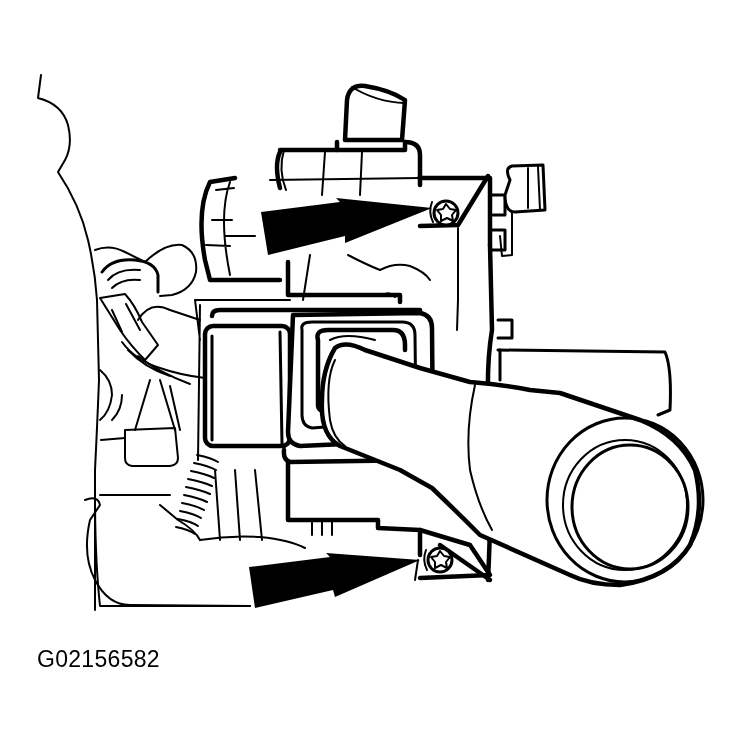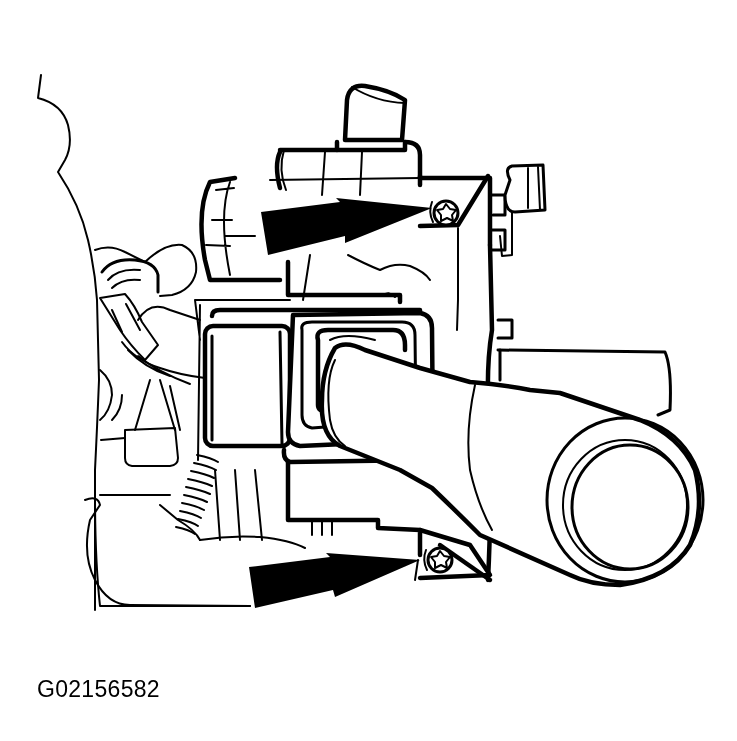--- a/index.html
+++ b/index.html
@@ -5,21 +5,21 @@
     html, body { margin: 0; padding: 0; background: #ffffff; }
     body { width: 737px; height: 741px; position: relative; overflow: hidden; font-family: "Liberation Sans", sans-serif; }
     #figure { position: absolute; left: 0; top: 0; width: 737px; height: 741px; }
     #figure svg { display: block; }
     .ln { fill: none; stroke: #000; stroke-linecap: round; stroke-linejoin: round; }
     .w2 { stroke-width: 2; }
     .w3 { stroke-width: 3; }
     .w4 { stroke-width: 4.5; }
     .fw { fill: #fff; }
     .blk { fill: #000; stroke: none; }
-    #fig-id { position: absolute; left: 37px; top: 676px; font-size: 23px; color: #000; letter-spacing: 0.3px; font-family: "Liberation Sans", sans-serif; }
+    #fig-id { position: absolute; left: 37px; top: 646px; font-size: 23px; color: #000; letter-spacing: 0.3px; font-family: "Liberation Sans", sans-serif; }
   </style>
 </head>
 <body>
 
 <div id="figure">
   <svg width="737" height="741" viewBox="0 0 737 741" xmlns="http://www.w3.org/2000/svg">
 
     <g>
       <path class="ln w2" d="M41 75 L38 98 Q62 104 68 125 Q73 145 65 160 L58 172 Q80 205 88 240 Q95 270 97 300 L99 380 Q97 430 95 470 L95 610"></path>
     </g>

